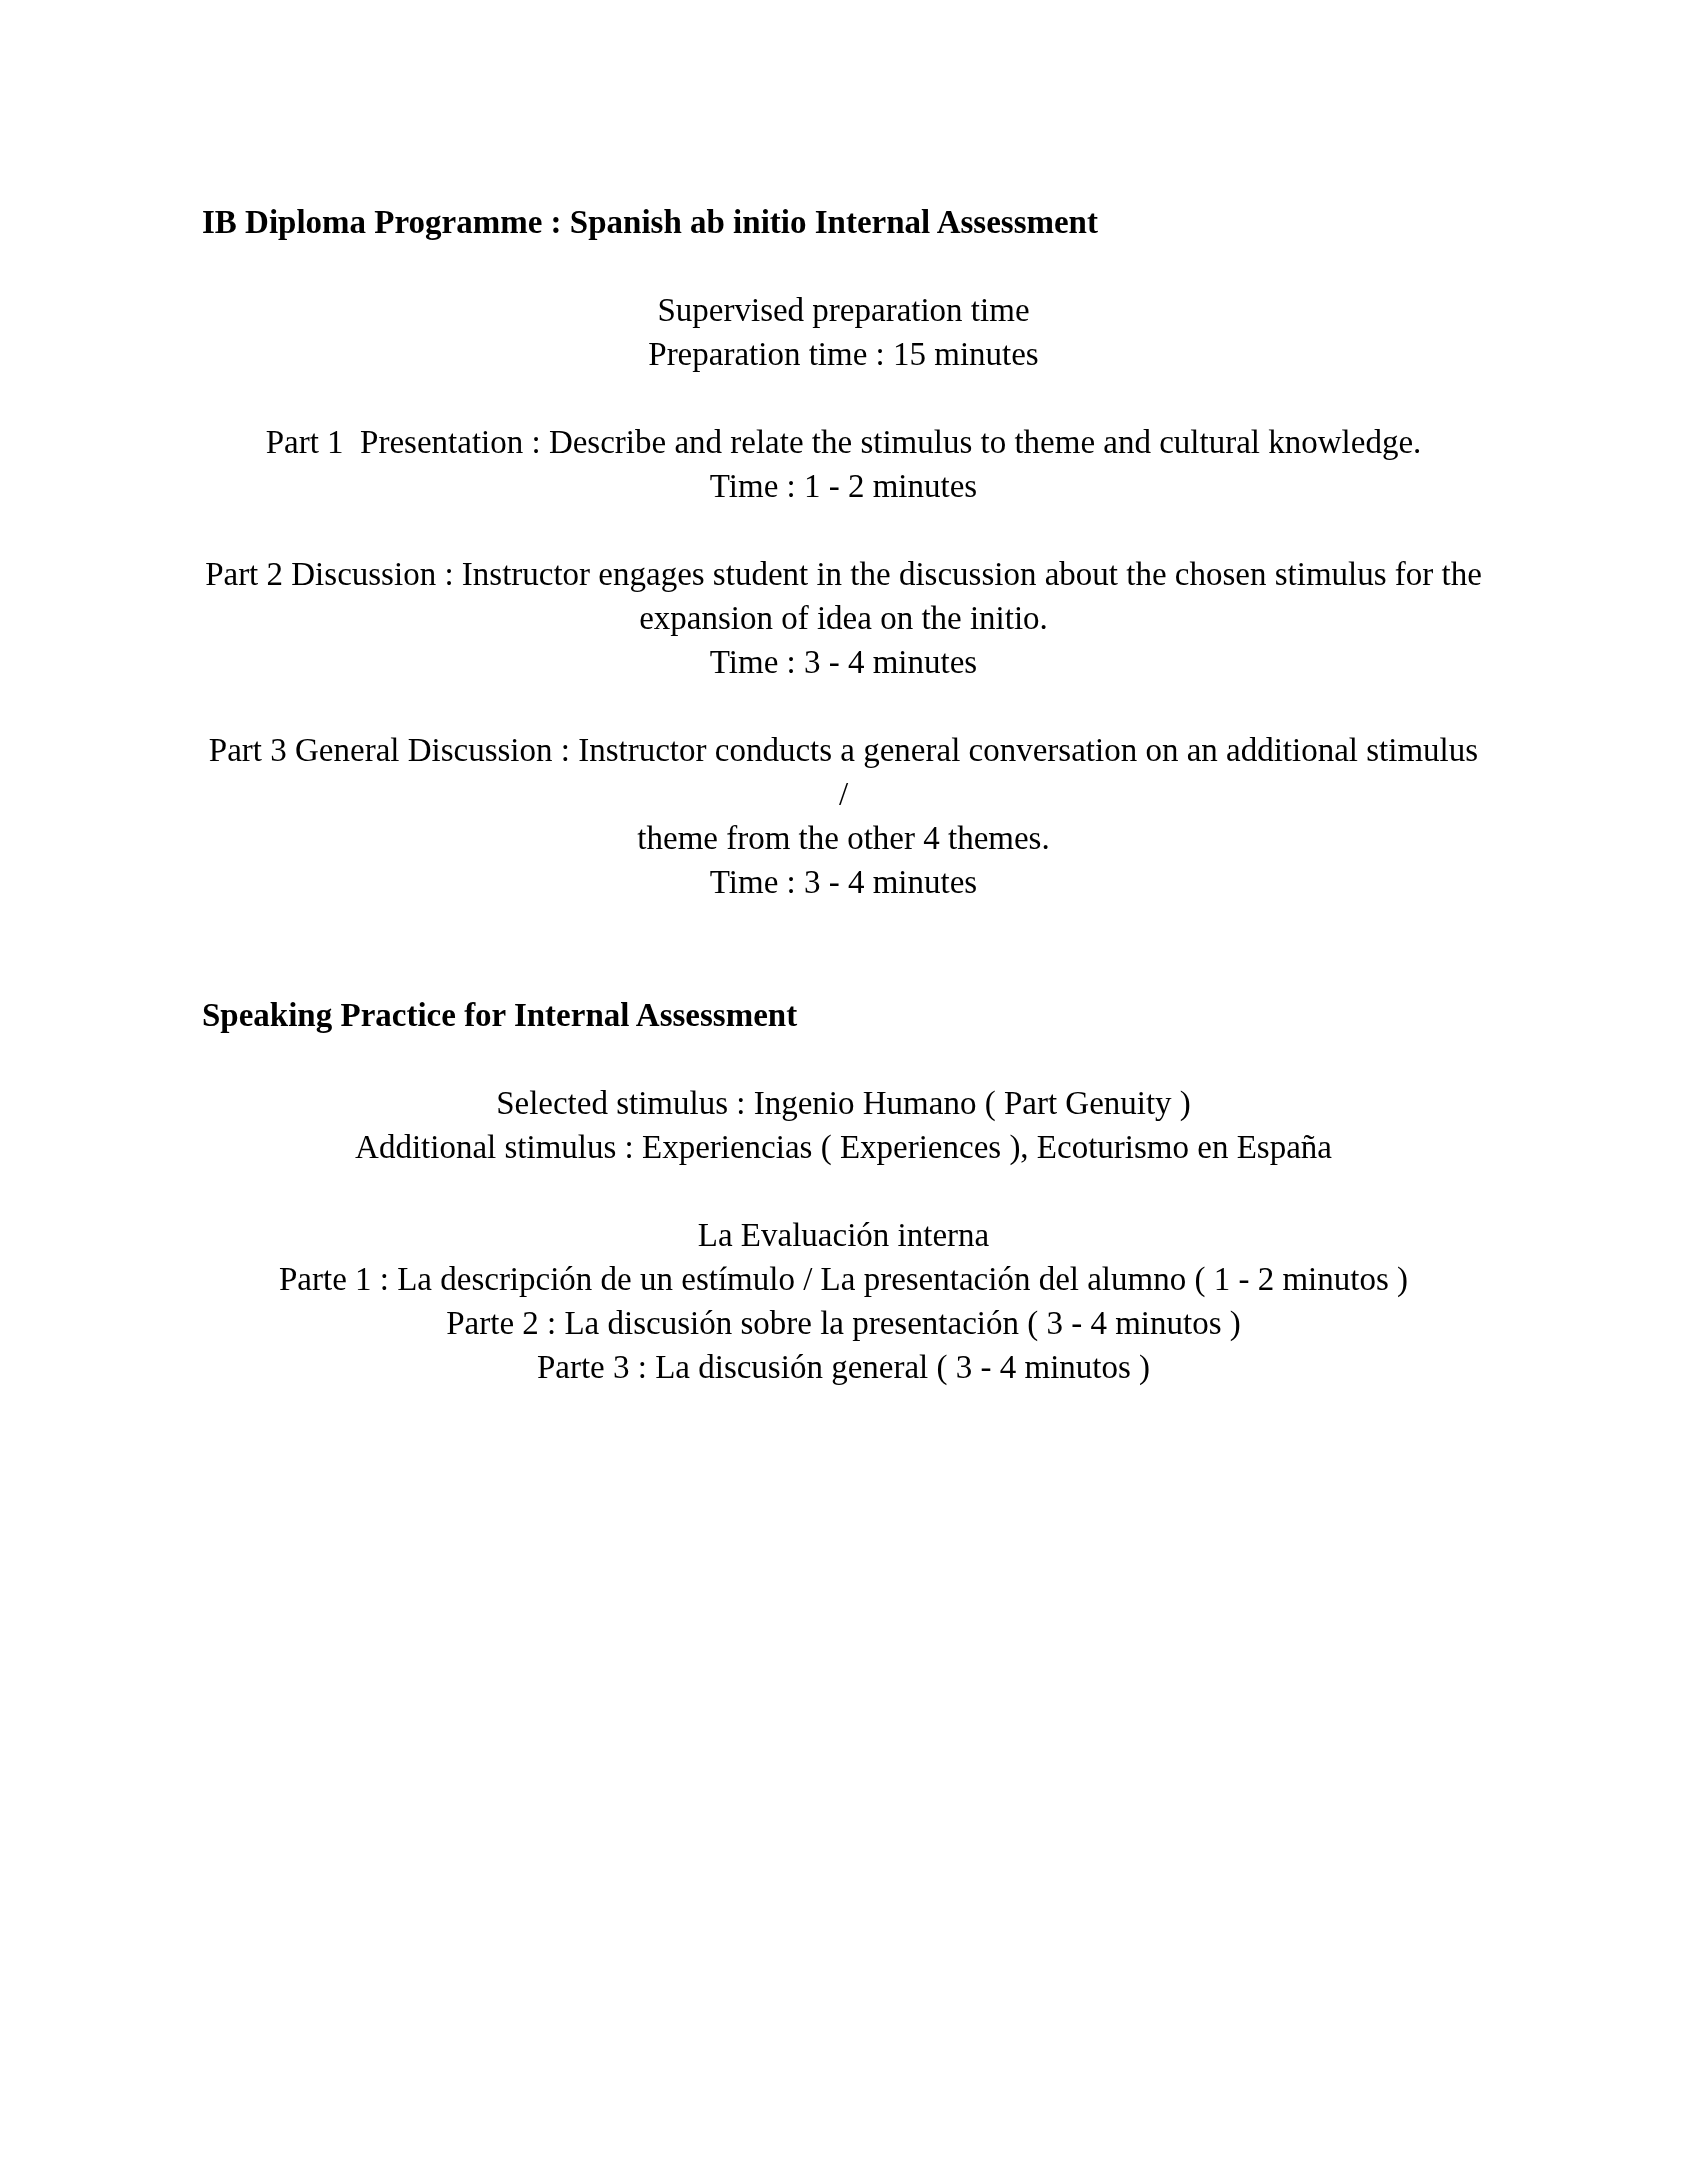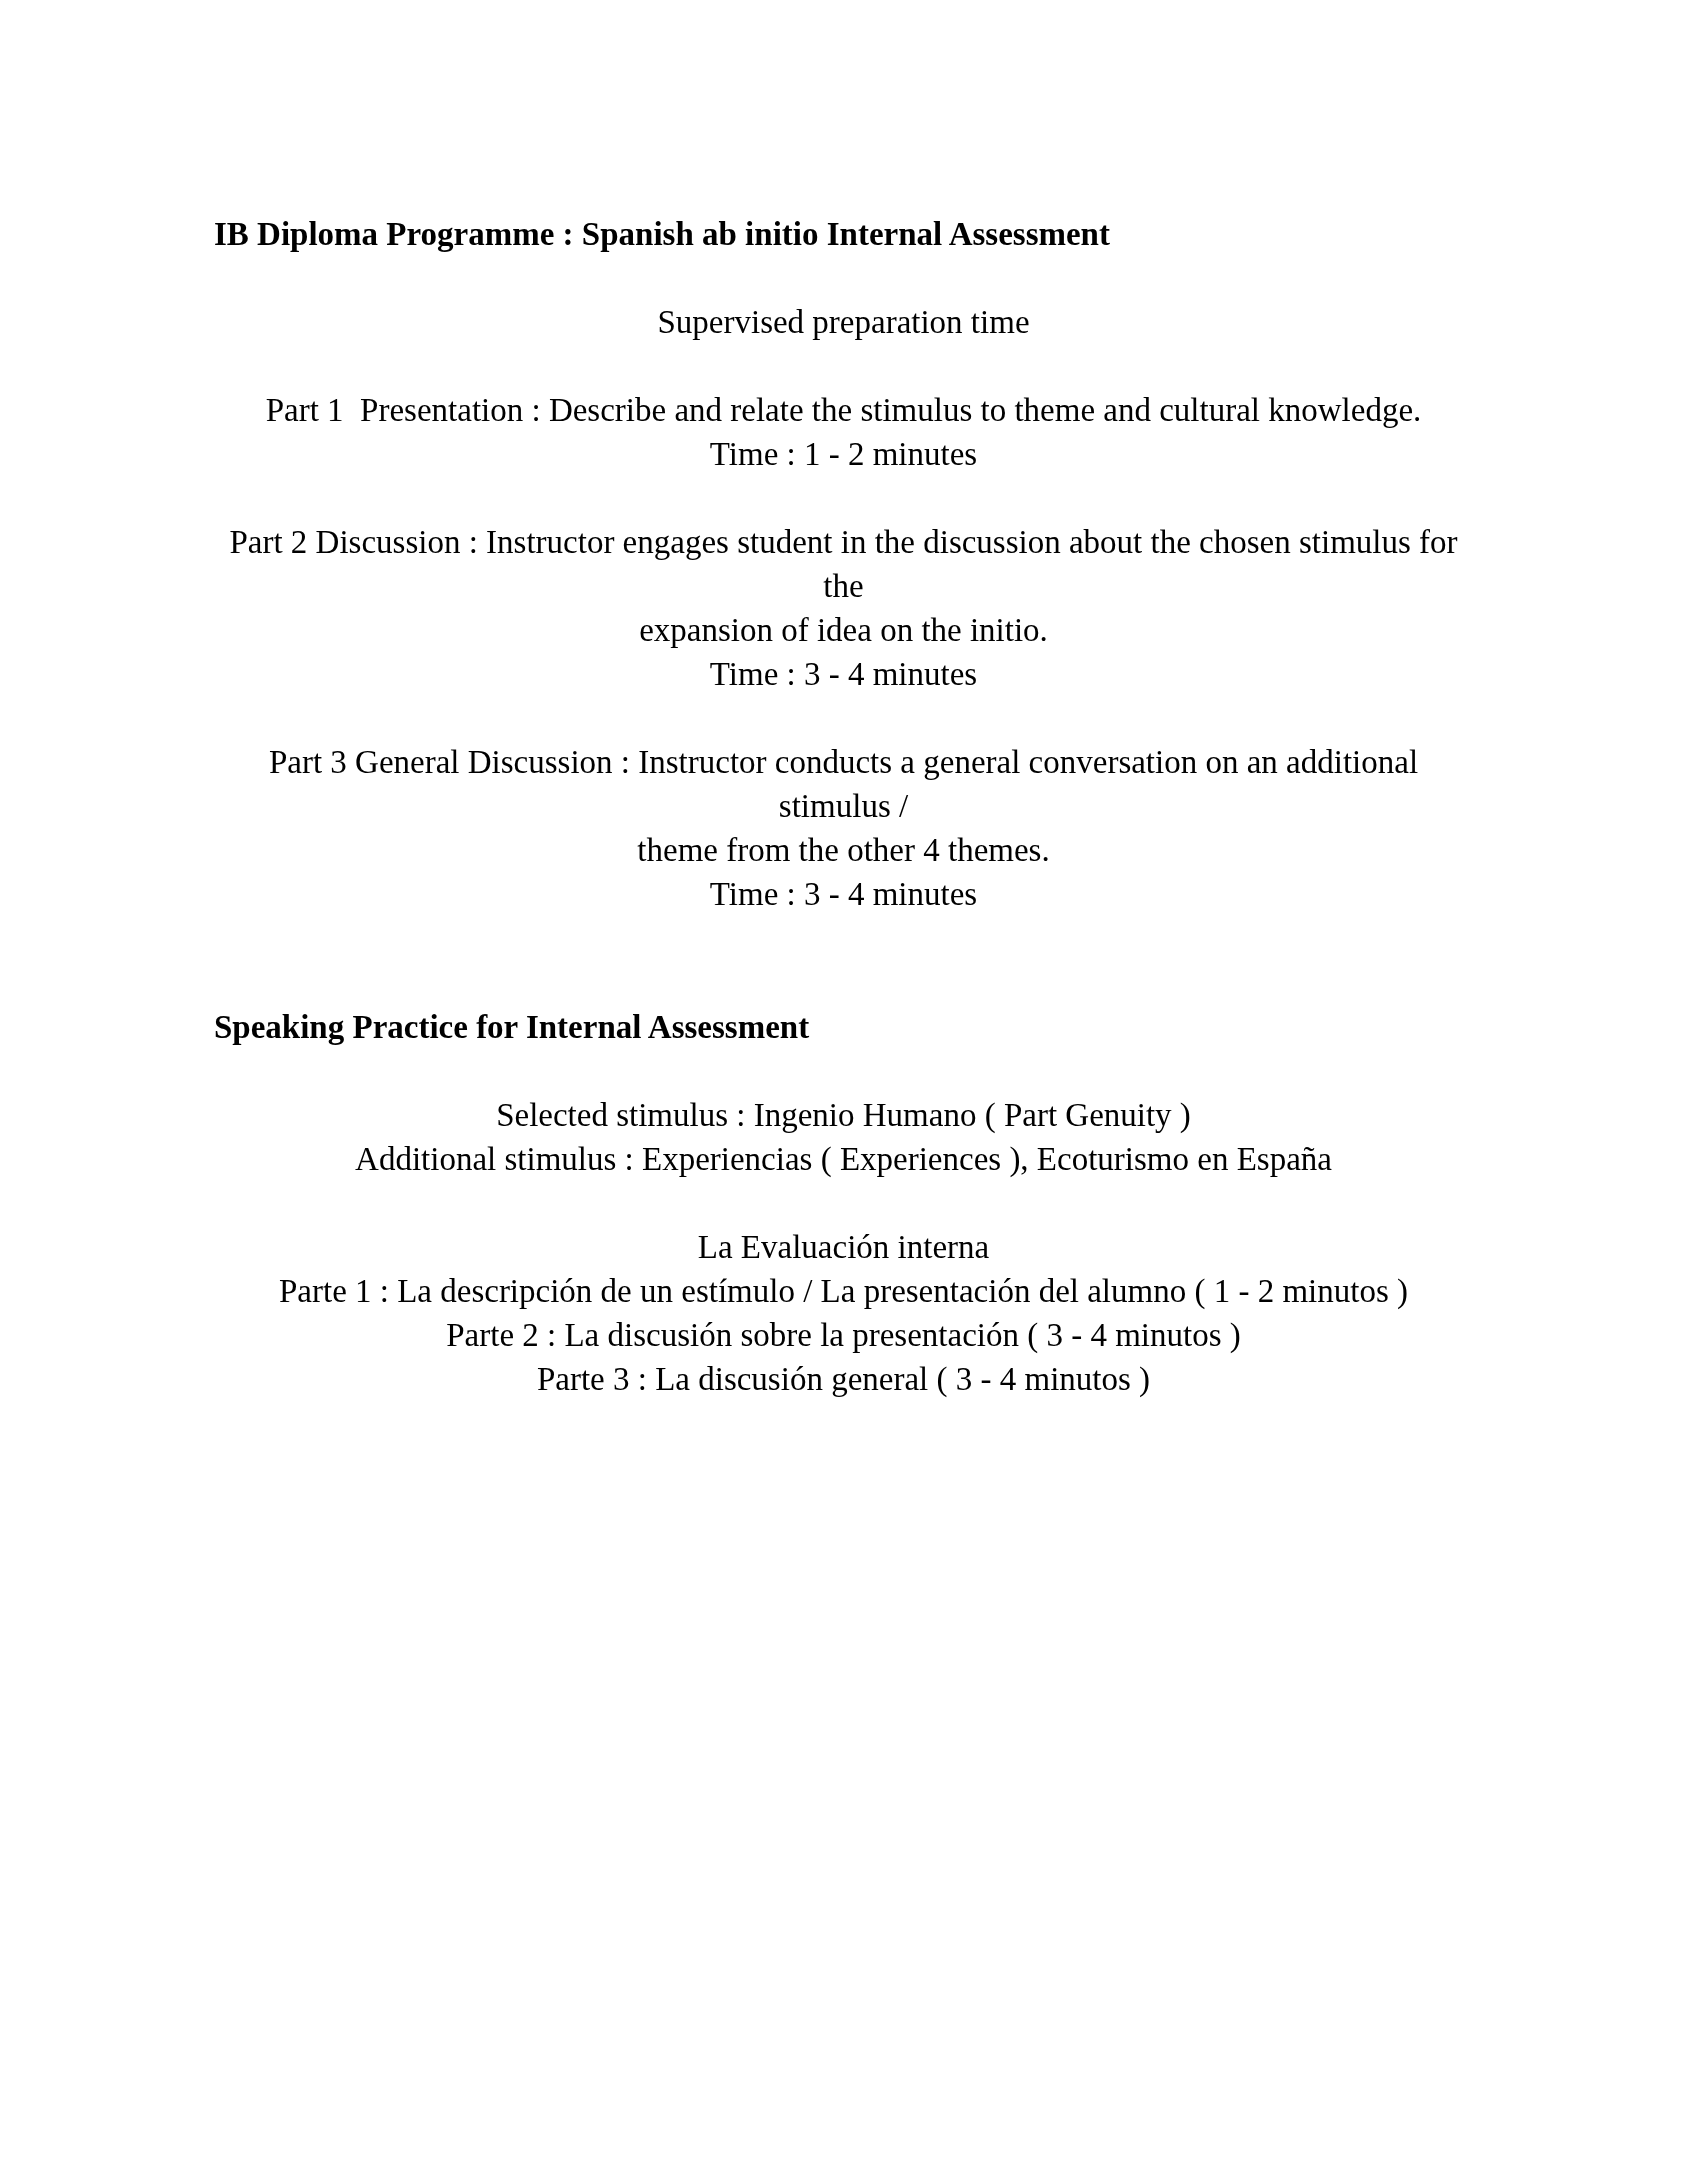--- a/index.html
+++ b/index.html
@@ -18,21 +18,21 @@
     position: absolute;
     top: 0;
     left: 0;
     width: 1687px;
     height: 2183px;
     background: #ffffff;
     box-sizing: border-box;
     padding: 196px 198px 0 198px;
   }
   .para {
-    margin: 16px;
+    margin: 4px;
   }
   .mt1 { margin-top: 44px; text-align: center; }   
   .mt2 { margin-top: 89px; }  
   .line {
     font-size: 33px;
     line-height: 44px;
     white-space: pre-wrap;
     font-weight: normal;
   }
   .bold .line {
@@ -43,20 +43,21 @@
 <body>
 
 <div class="page">
 
   <div class="para bold">
     <div class="line">IB Diploma Programme : Spanish ab initio Internal Assessment</div>
   </div>
 
   <div class="para mt1">
     <div class="line">Supervised preparation time</div>
+    <div class="line">Preparation time : 15 minutes</div>
   </div>
 
   <div class="para mt1">
     <div class="line">Part 1  Presentation : Describe and relate the stimulus to theme and cultural knowledge.</div>
     <div class="line">Time : 1 - 2 minutes</div>
   </div>
 
   <div class="para mt1">
     <div class="line">Part 2 Discussion : Instructor engages student in the discussion about the chosen stimulus for the</div>
     <div class="line">expansion of idea on the initio.</div>

